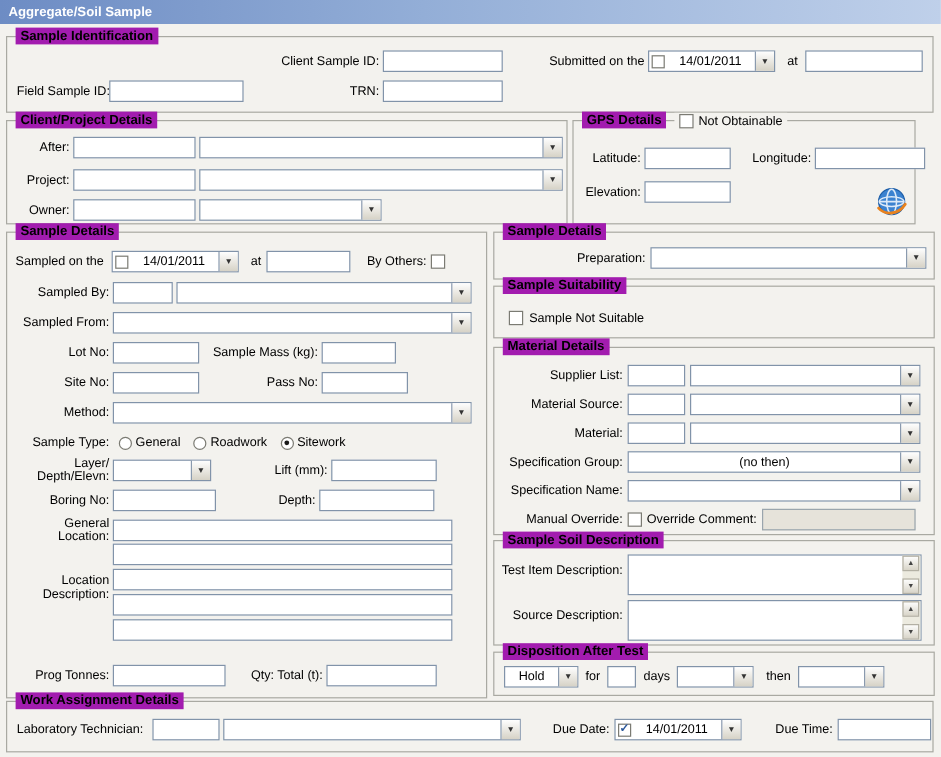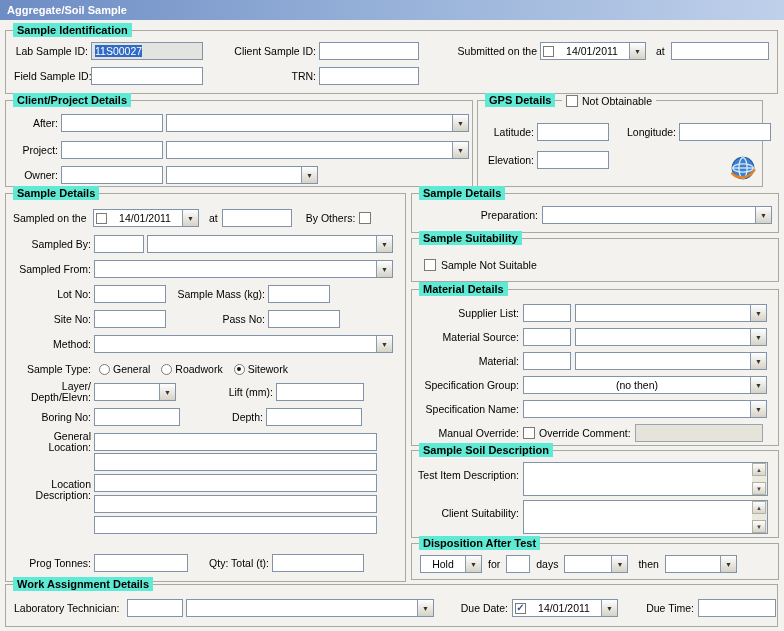--- a/index.html
+++ b/index.html
@@ -3,21 +3,21 @@
 <meta charset="utf-8">
 <style>
   * { margin:0; padding:0; box-sizing:border-box; }
   html,body { width:784px; height:631px; }
   body { position:relative; font-family:"Liberation Sans", sans-serif; font-size:10.5px; background:#f3f2ee; overflow:hidden; color:#000; }
   .titlebar { position:absolute; left:0; top:0; width:784px; height:20px;
     background:linear-gradient(90deg,#6d8cc4 0%,#93aed7 45%,#bfd0ea 100%);
     color:#fff; font-weight:bold; font-size:11px; display:flex; align-items:center; padding-left:7px; }
   .formbody { position:absolute; left:0; top:20px; width:784px; height:611px; }
   .group { position:absolute; border:1px solid #a9a9a2; }
-  .gt { position:absolute; top:-8px; left:7px; background:#5eead4; padding:0 4px; font-weight:bold; font-size:11px; white-space:nowrap; line-height:14px; }
+  .gt { position:absolute; top:-8px; left:7px; background:#a21caf; padding:0 4px; font-weight:bold; font-size:11px; white-space:nowrap; line-height:14px; }
   .legendbox { position:absolute; top:-7px; height:14px; display:flex; align-items:center; gap:4px; background:#f3f2ee; padding:0 4px; }
   .row { position:absolute; display:flex; align-items:center; height:18px; }
   .row.tall { height:24px; }
   .lbl { white-space:nowrap; }
   .r { display:inline-block; text-align:right; flex:none; }
   .pre { white-space:pre-line; line-height:11px; }
   .tb { flex:none; background:#fff; border:1px solid #8193a9; height:18px; padding:2px 3px; overflow:hidden; white-space:nowrap; }
   .tb.abs { position:absolute; }
   .tb.gray { background:#e3e3e0; }
   .tb.dis { background:#e6e3da; border-color:#9aa5ad; }
@@ -43,24 +43,20 @@
 <body>
 
 <div class="titlebar">
   <span>Aggregate/Soil Sample</span>
 </div>
 
 <div class="formbody">
 
   <div class="group" style="left:5px;top:10px;width:773px;height:64px;">
     <span class="gt">Sample Identification</span>
-    <div class="row" style="left:8px;top:11px;gap:3px;">
-      <span class="lbl r" style="width:74px">Lab Sample ID:</span>
-      <div class="tb gray" style="width:112px"><span class="sel">11S00027</span></div>
-    </div>
     <div class="row" style="left:224px;top:11px;gap:3px;">
       <span class="lbl r" style="width:86px">Client Sample ID:</span>
       <div class="tb" style="width:100px"></div>
     </div>
     <div class="row" style="left:446px;top:11px;gap:3px;">
       <span class="lbl r" style="width:85px">Submitted on the</span>
       <div class="combo datecombo" style="width:106px">
         <span class="chk"></span>
         <span class="val">14/01/2011</span>
         <span class="cbtn">
@@ -346,21 +342,21 @@
       <div class="sb">
         <div class="sbtn top">
             <i class="arr8">▲</i>
           </div>
         <div class="sbtn bot">
             <i class="arr8">▼</i>
           </div>
       </div>
     </div>
     <div class="row" style="left:6px;top:53px;">
-      <span class="lbl r" style="width:101px">Client Suitability:</span>
+      <span class="lbl r" style="width:101px">Source Description:</span>
     </div>
     <div class="ta" style="left:111px;top:49px;width:245px;height:34px;">
       <div class="sb">
         <div class="sbtn top">
             <i class="arr8">▲</i>
           </div>
         <div class="sbtn bot">
             <i class="arr8">▼</i>
           </div>
       </div>

